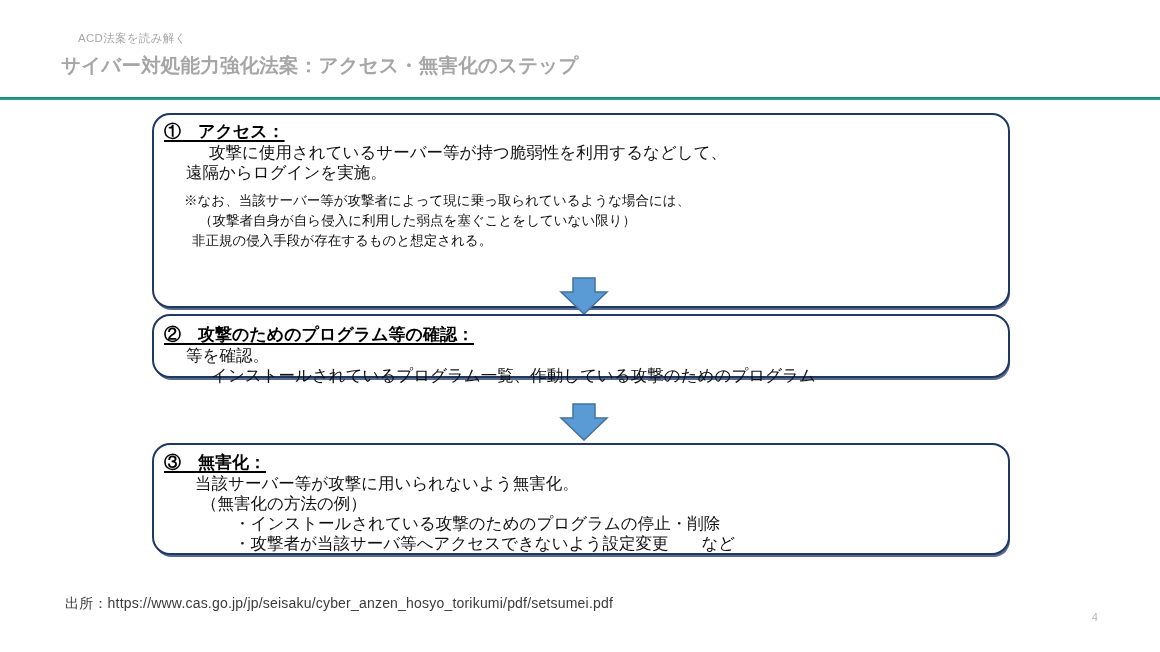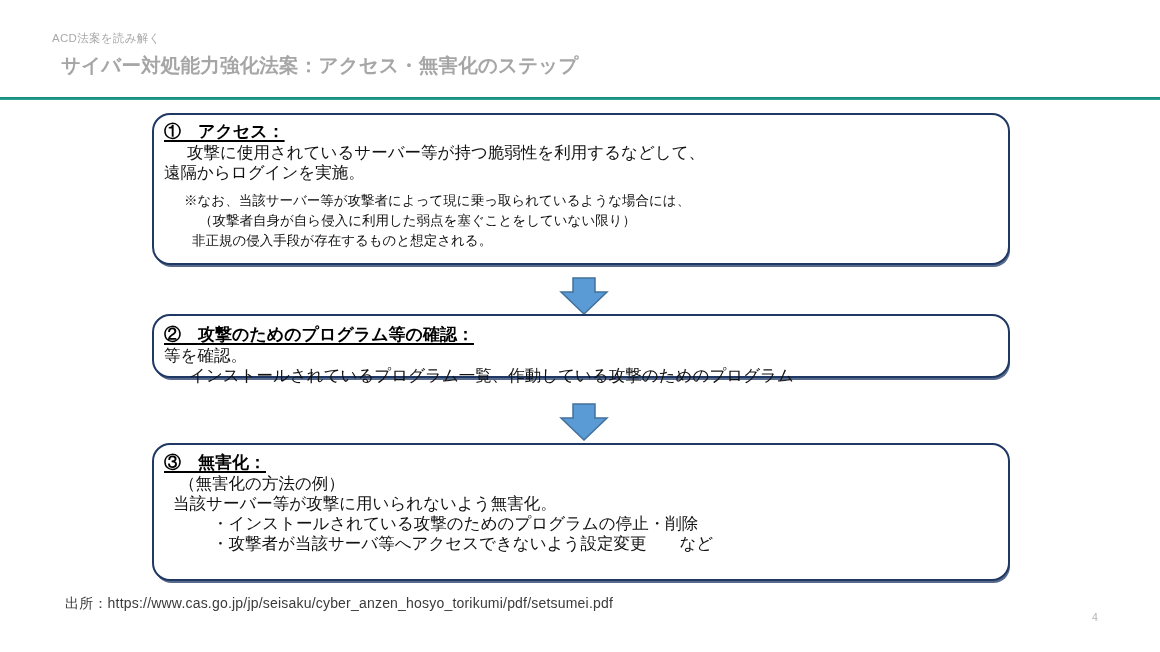--- a/index.html
+++ b/index.html
@@ -8,21 +8,21 @@
     width: 1160px;
     height: 652px;
     background: #ffffff;
     overflow: hidden;
     font-family: "Liberation Sans", sans-serif;
   }
 
   
   .eyebrow {
     position: absolute;
-    left: 52px; top: 31px;
+    left: 78px; top: 31px;
     font-size: 11.5px;
     color: #a9a9a9;
     letter-spacing: 0.3px;
   }
   .title {
     position: absolute;
     left: 61px; top: 52px;
     margin: 0;
     font-size: 19.5px;
     font-weight: bold;
@@ -43,42 +43,43 @@
     left: 152px;
     width: 858px;
     box-sizing: border-box;
     background: #ffffff;
     border: 2.5px solid #1f3864;
     border-radius: 18px;
     box-shadow: 1.5px 3.5px 0 -1.5px rgba(31, 56, 100, 0.75);
     padding: 6px 14px 0 10px;
     color: #111111;
   }
-  .box-1 { top: 113px; height: 152px; }
+  .box-1 { top: 113px; height: 195px; }
   .box-2 { top: 314px; height: 64px;  padding-top: 8px; }
-  .box-3 { top: 443px; height: 138px; padding-top: 7px; }
+  .box-3 { top: 443px; height: 112px; padding-top: 7px; }
 
   .step-heading {
     font-family: "Liberation Sans", sans-serif;
     font-size: 17px;
     font-weight: bold;
     line-height: 22px;
     color: #000000;
   }
   .step-heading > span {
     text-decoration: underline;
     text-decoration-thickness: 1.5px;
     text-underline-offset: 3px;
   }
   .body-line {
     font-family: "Liberation Serif", serif;
     font-size: 16.5px;
     line-height: 20px;
     color: #111111;
     white-space: pre;
+    margin-left: 22px;
   }
   .note-block { margin-top: 8px; }
   .note-line {
     font-family: "Liberation Serif", serif;
     font-size: 13.5px;
     line-height: 20px;
     color: #111111;
     white-space: pre;
   }
 
@@ -141,22 +142,22 @@
     <div class="body-line">等を確認。</div>
     <div class="body-line ind-25">インストールされているプログラム一覧、作動している攻撃のためのプログラム</div>
   </section>
 
   <svg class="flow-arrow arrow-2" viewBox="0 0 56 38" xmlns="http://www.w3.org/2000/svg">
     <polygon points="17,1 39,1 39,15 51,15 28,37 5,15 17,15" fill="#5b9bd5" stroke="#41719c" stroke-width="1.5" stroke-linejoin="miter"></polygon>
   </svg>
 
   <section class="step-box box-3">
     <div class="step-heading"><span>③　無害化：</span></div>
+    <div class="body-line ind-9">当該サーバー等が攻撃に用いられないよう無害化。</div>
     <div class="body-line ind-15">（無害化の方法の例）</div>
-    <div class="body-line ind-9">当該サーバー等が攻撃に用いられないよう無害化。</div>
     <div class="body-line ind-48">・インストールされている攻撃のためのプログラムの停止・削除</div>
     <div class="body-line ind-48">・攻撃者が当該サーバ等へアクセスできないよう設定変更　　など</div>
   </section>
 
   <div class="source">出所：https://www.cas.go.jp/jp/seisaku/cyber_anzen_hosyo_torikumi/pdf/setsumei.pdf</div>
   <div class="page-number">4</div>
 
 </div>
 
 </body></html>

